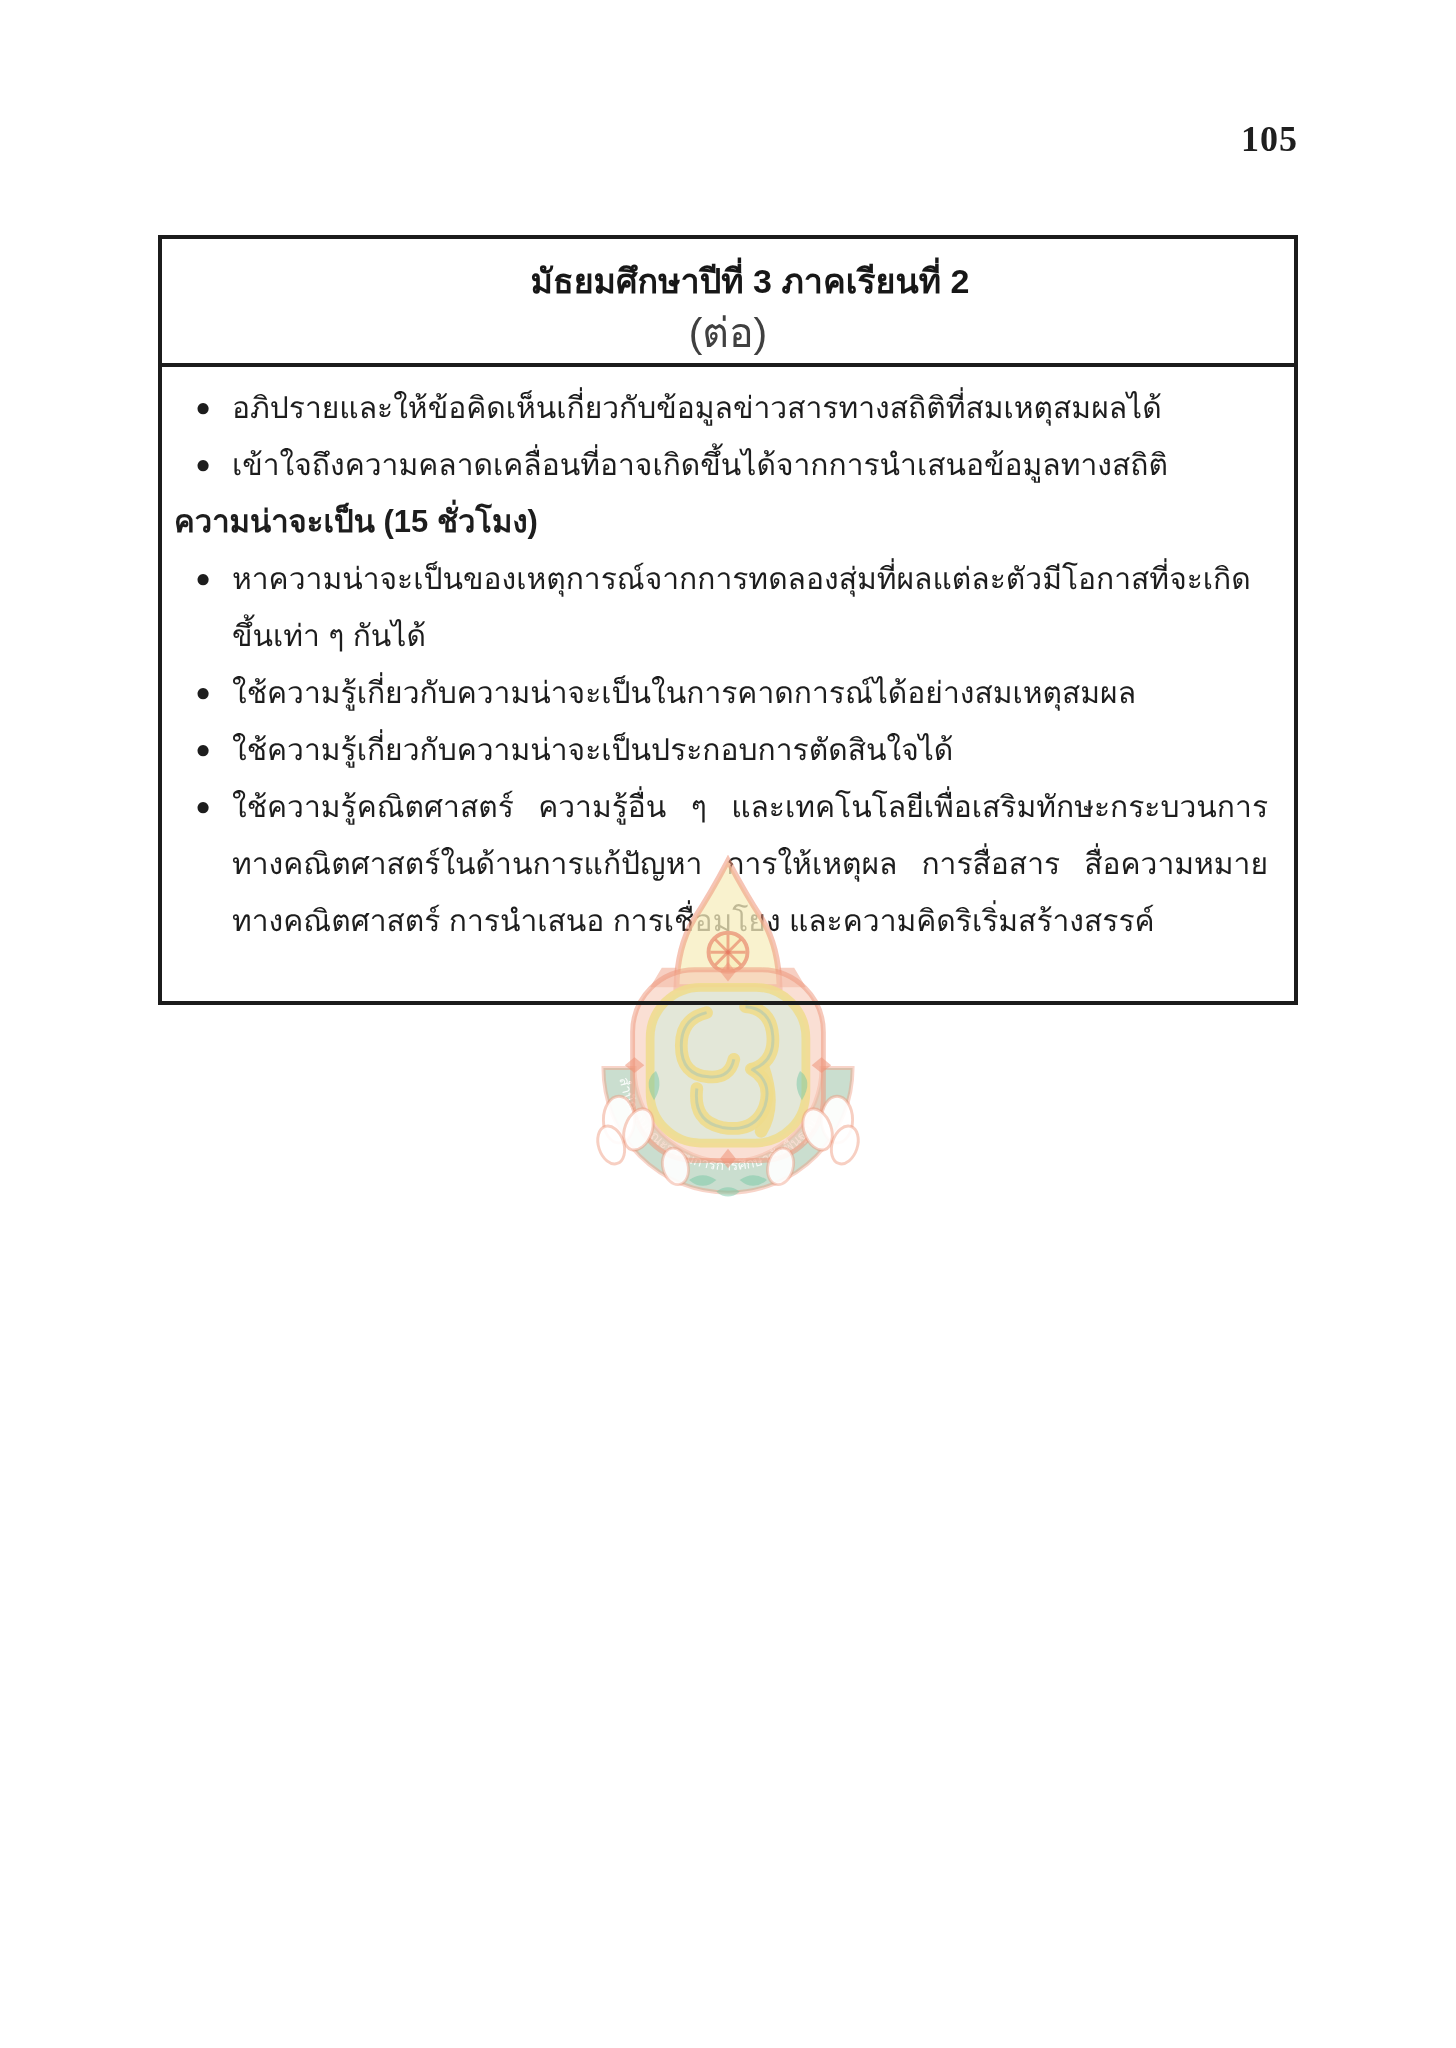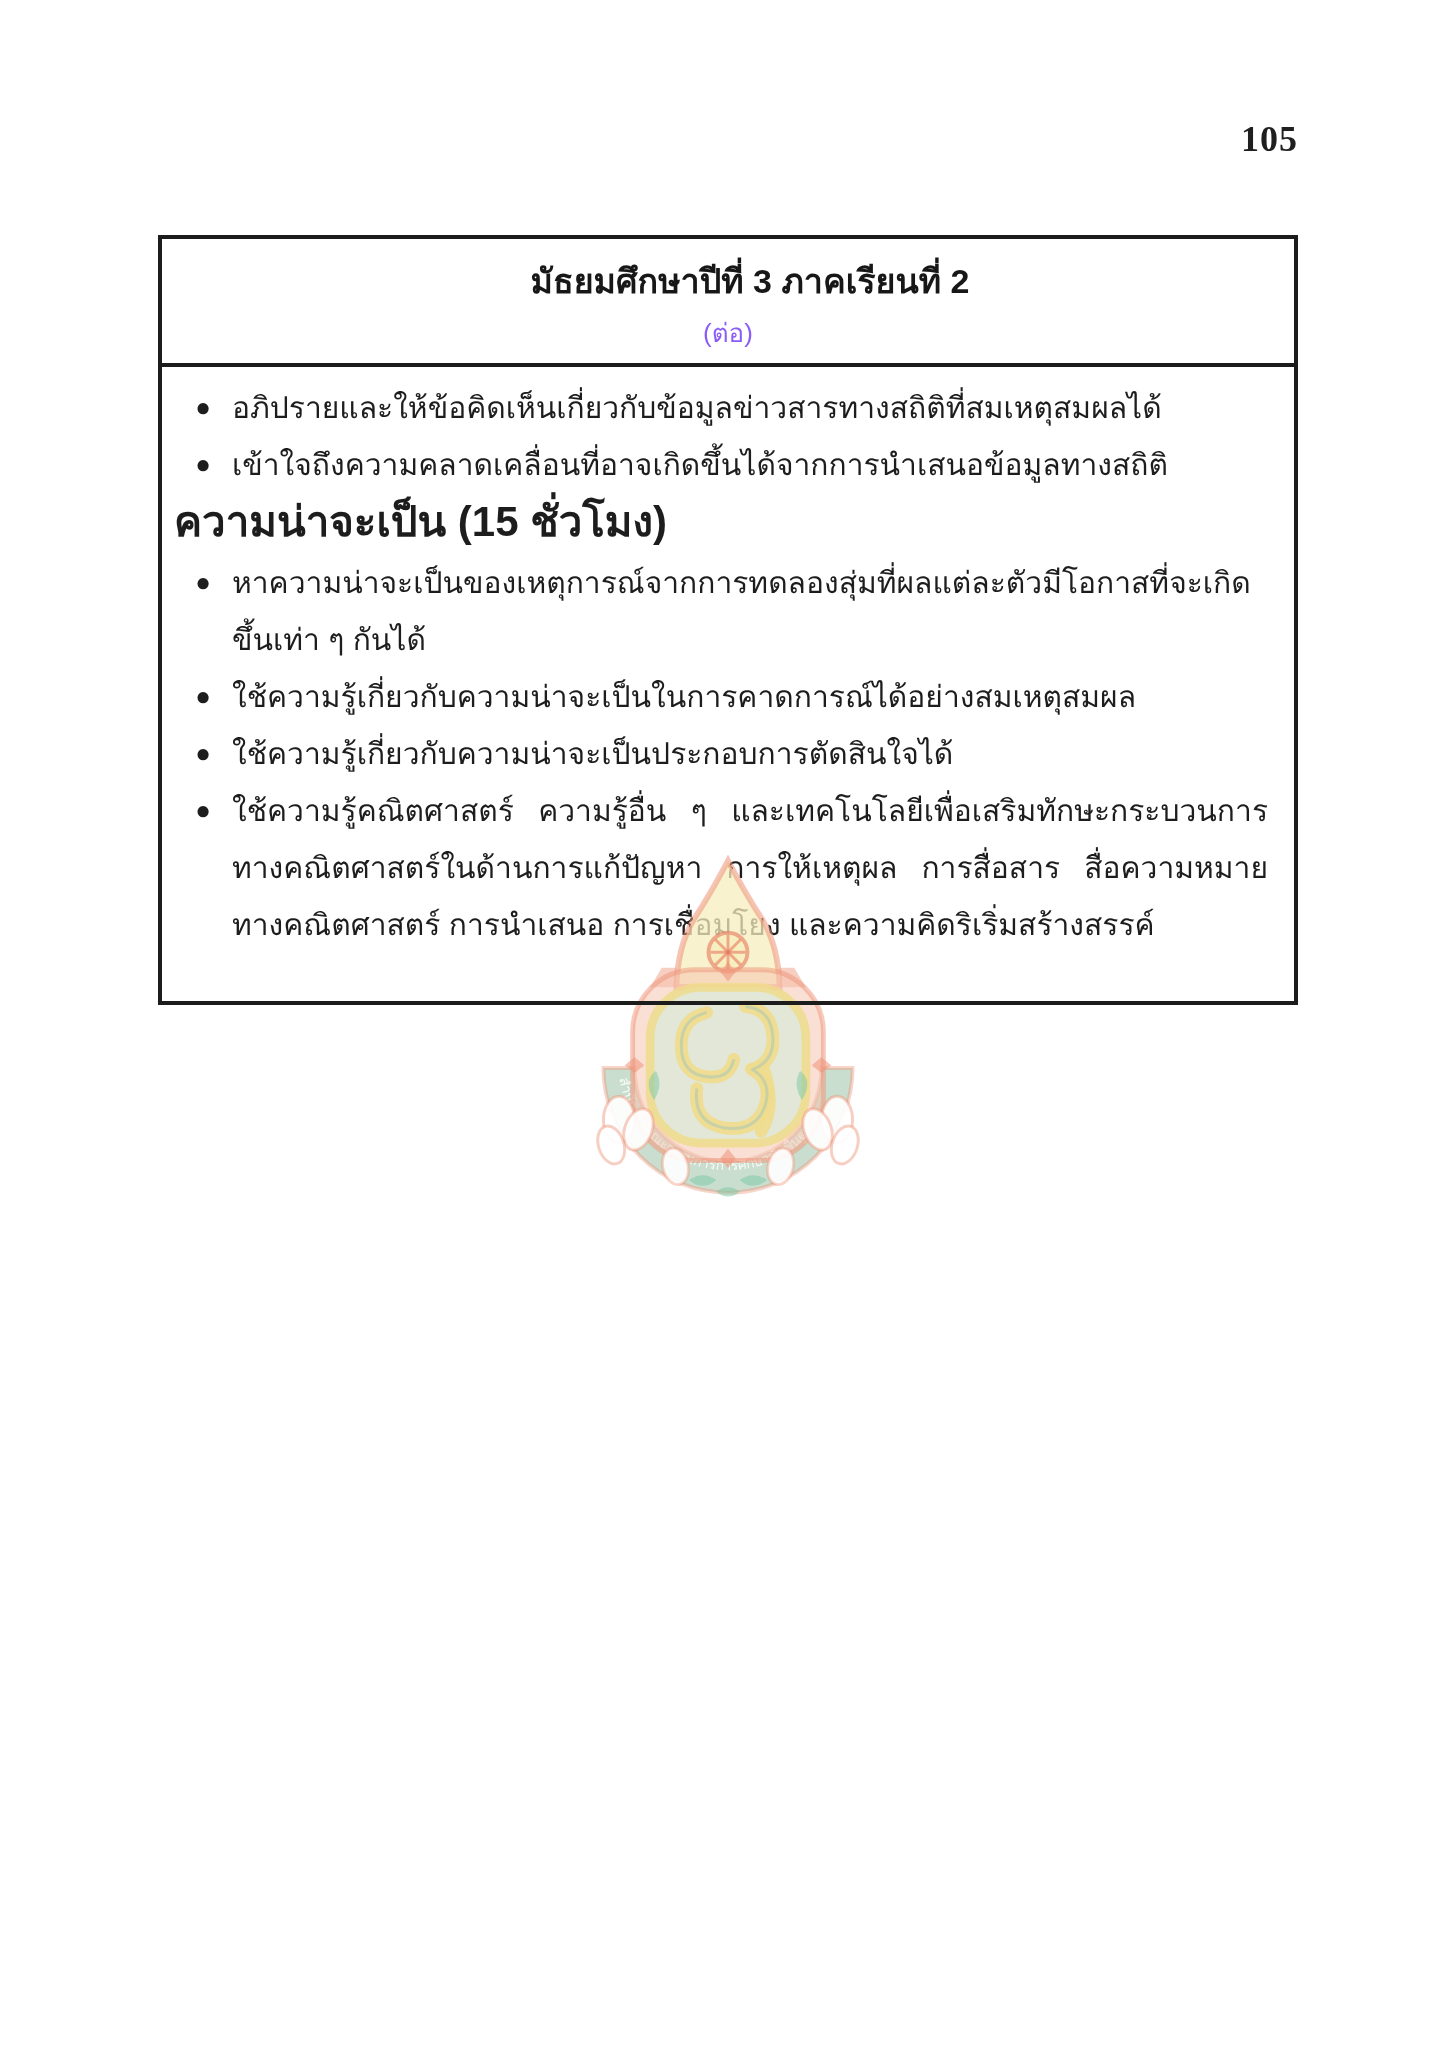--- a/index.html
+++ b/index.html
@@ -38,37 +38,37 @@
     padding-top: 16px;
   }
   .box-title {
     font-size: 34px;
     font-weight: bold;
     line-height: 52px;
     color: #171717;
     padding-left: 44px;
   }
   .box-subtitle {
-    font-size: 26px;
+    font-size: 41px;
     font-weight: normal;
     line-height: 52px;
-    color: #8b5cf6;
+    color: #404040;
   }
 
   .box-body {
     padding: 12px 26px 0 12px;
   }
   .item {
     font-size: 30px;
     line-height: 57px;
     color: #1d1d1d;
   }
   .item.heading .item-text {
     font-weight: bold;
-    font-size: 42px;
+    font-size: 31px;
   }
   .item.bullet {
     display: flex;
     align-items: flex-start;
   }
   .item.bullet .dot {
     flex: 0 0 58px;
     text-align: center;
     font-size: 26px;
     line-height: 57px;

